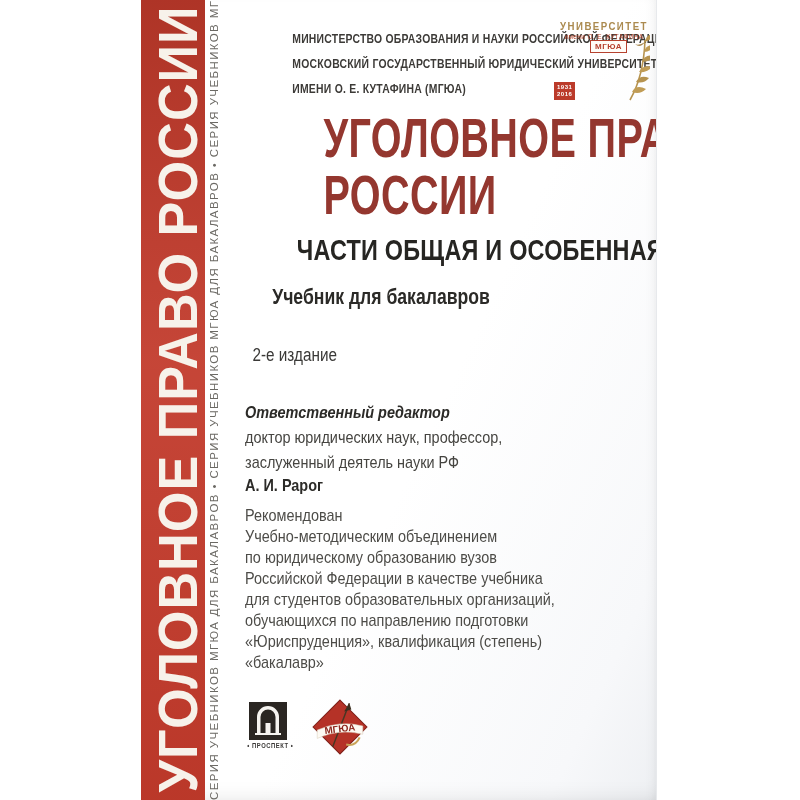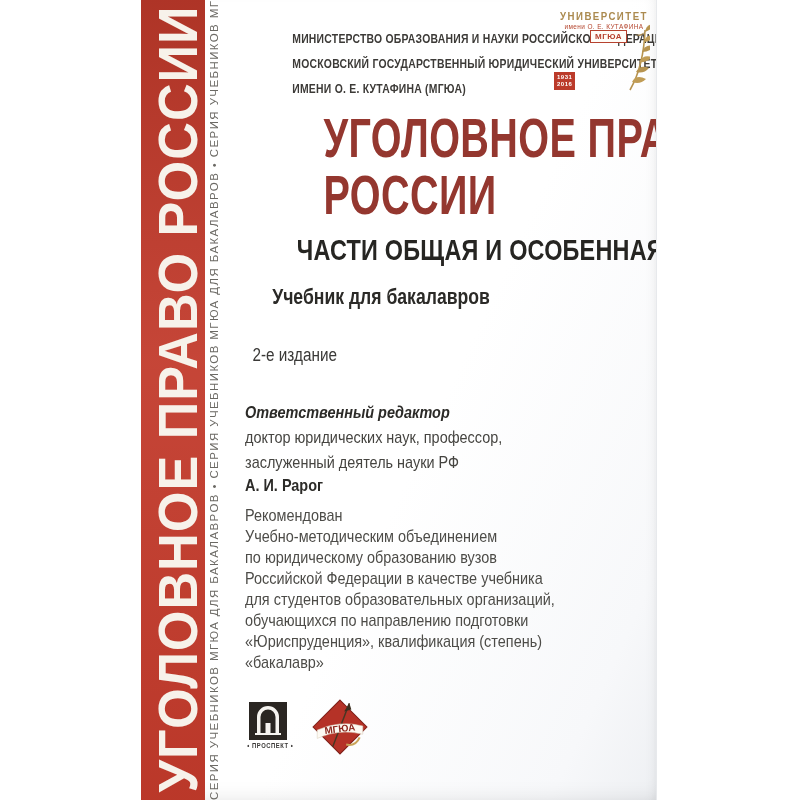--- a/index.html
+++ b/index.html
@@ -64,21 +64,21 @@
 
   .editor { position:absolute; top:400px; left:0; white-space:nowrap; transform:scaleX(.85); transform-origin:left top; }
   .editor .role { font-weight:bold; font-style:italic; font-size:17px; color:#2c2b28; line-height:25px; }
   .editor .cred { font-size:17px; color:#454440; line-height:25px; }
   .editor .name { font-weight:bold; font-size:17px; color:#2c2b28; line-height:25px; margin-top:-2px; }
 
   .reco { position:absolute; top:505px; left:0; white-space:nowrap; transform:scaleX(.85); transform-origin:left top; }
   .reco div { font-size:17px; color:#4d4c48; line-height:21px; }
 
   
-  .emblem { position:absolute; left:415px; top:10px; width:96px; height:92px; }
+  .emblem { position:absolute; left:415px; top:20px; width:96px; height:92px; }
   .emb-l1 { font-weight:bold; font-size:10.5px; letter-spacing:1.6px; color:var(--emblem-gold,#a5854e); text-align:center; transform:scaleX(.92); transform-origin:center top; }
   .emb-l2 { font-size:6.8px; letter-spacing:.4px; color:#b4452e; text-align:center; margin-top:1px; transform:scaleX(.95); transform-origin:center top; }
   .emb-85 { position:absolute; left:0; top:18px; font-family:"DejaVu Serif", serif; font-style:italic; font-weight:bold; font-size:54px; line-height:60px; color:var(--emblem-gold,#b6934f); }
   .emb-chip { position:absolute; left:34px; top:20px; border:1.2px solid #b6422f; background:#fffdf8; color:#b6422f; font-weight:bold; font-size:8px; letter-spacing:.5px; padding:1px 4px; }
   .emb-years { position:absolute; left:-2px; top:62px; background:var(--emblem-red,#bb3a2a); color:#fff; font-weight:bold; font-size:6px; line-height:7px; text-align:center; padding:2px 3px; letter-spacing:.5px; }
   .emb-laurel { position:absolute; right:2px; top:14px; }
 
   
   .logos { position:absolute; top:702px; left:0; display:flex; align-items:flex-start; gap:20px; }
   .prospekt { width:46px; text-align:center; }

